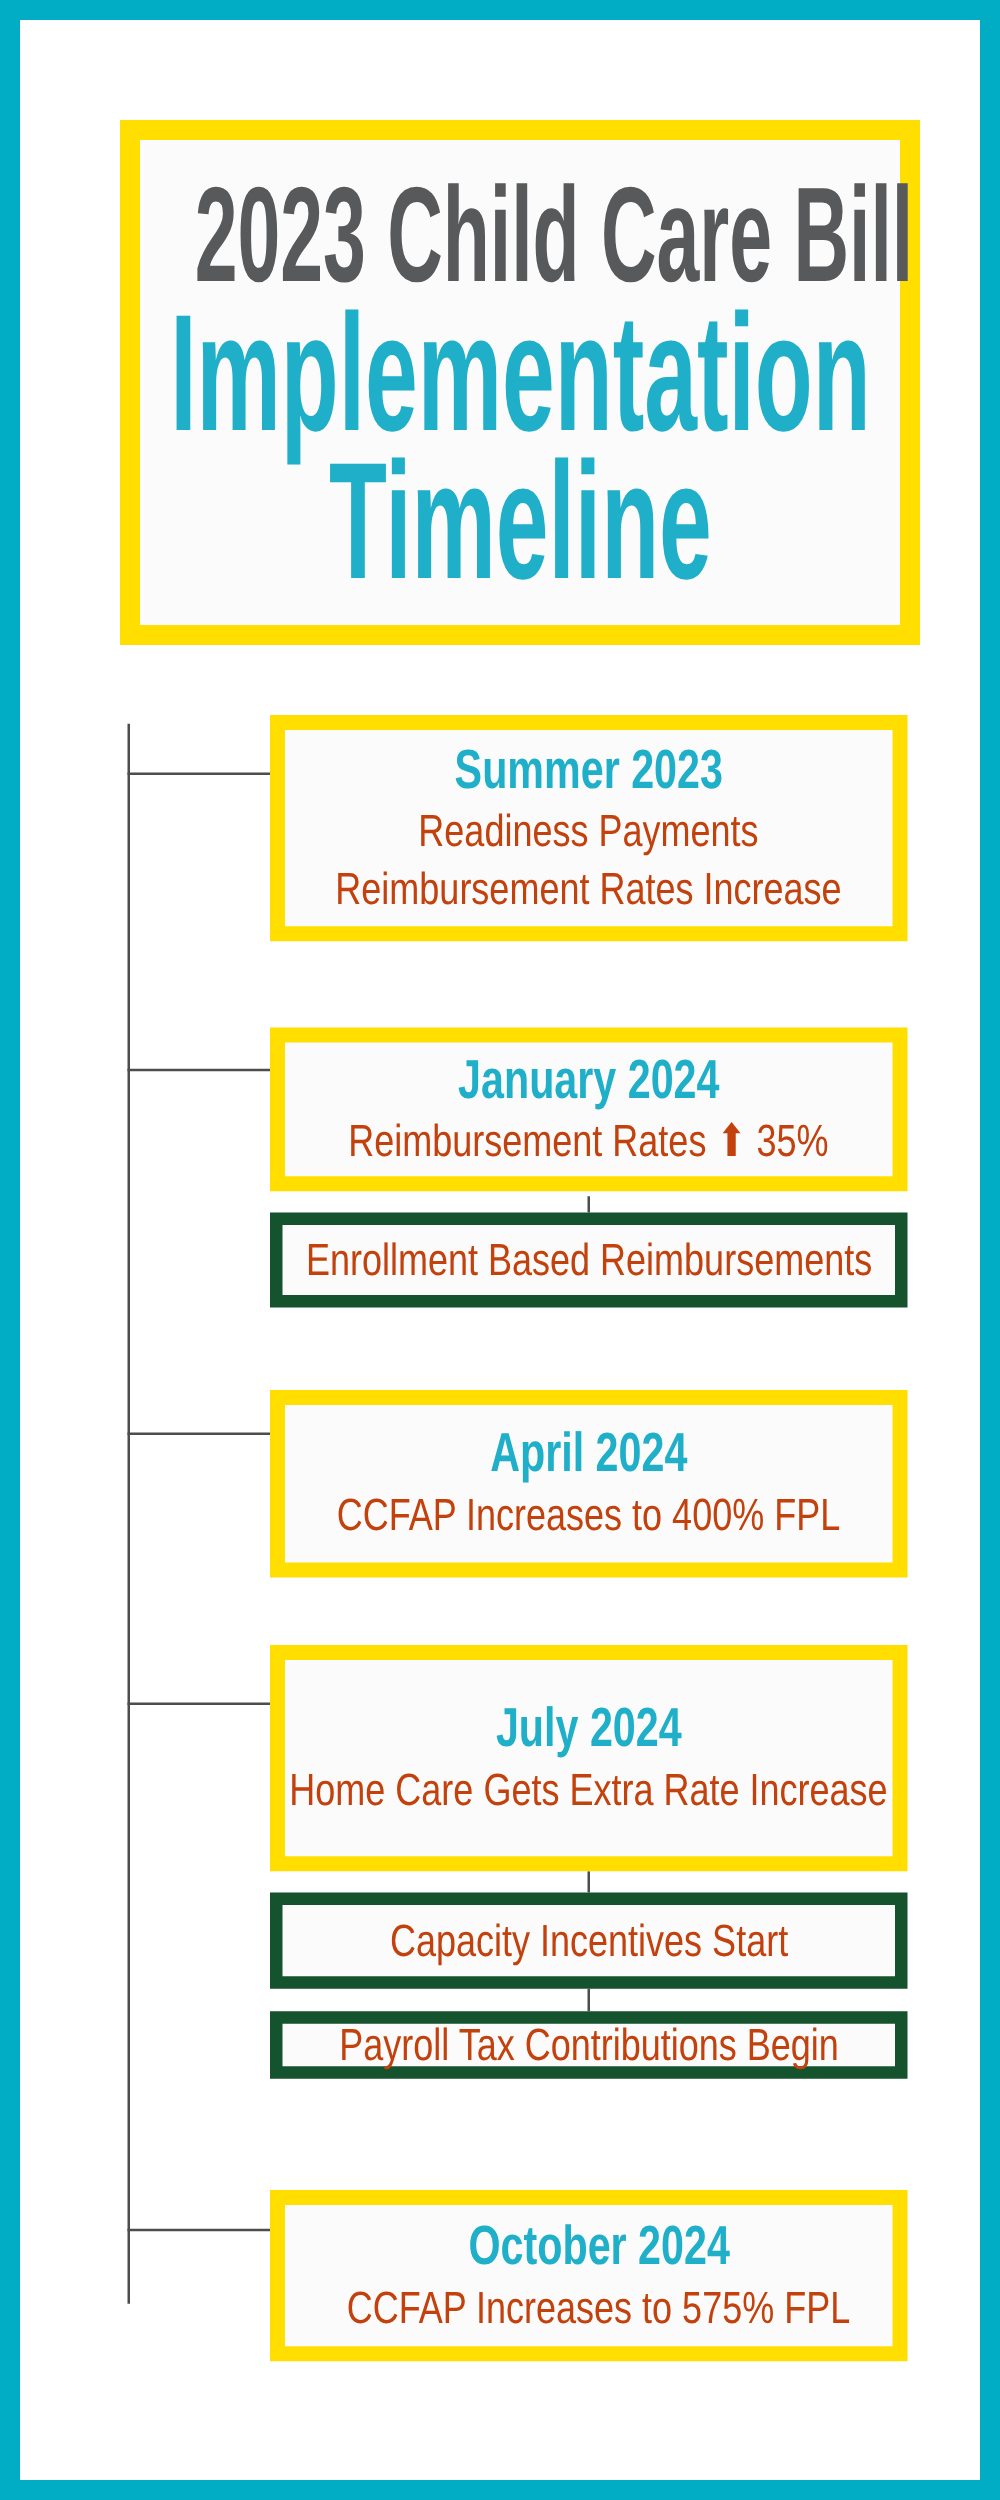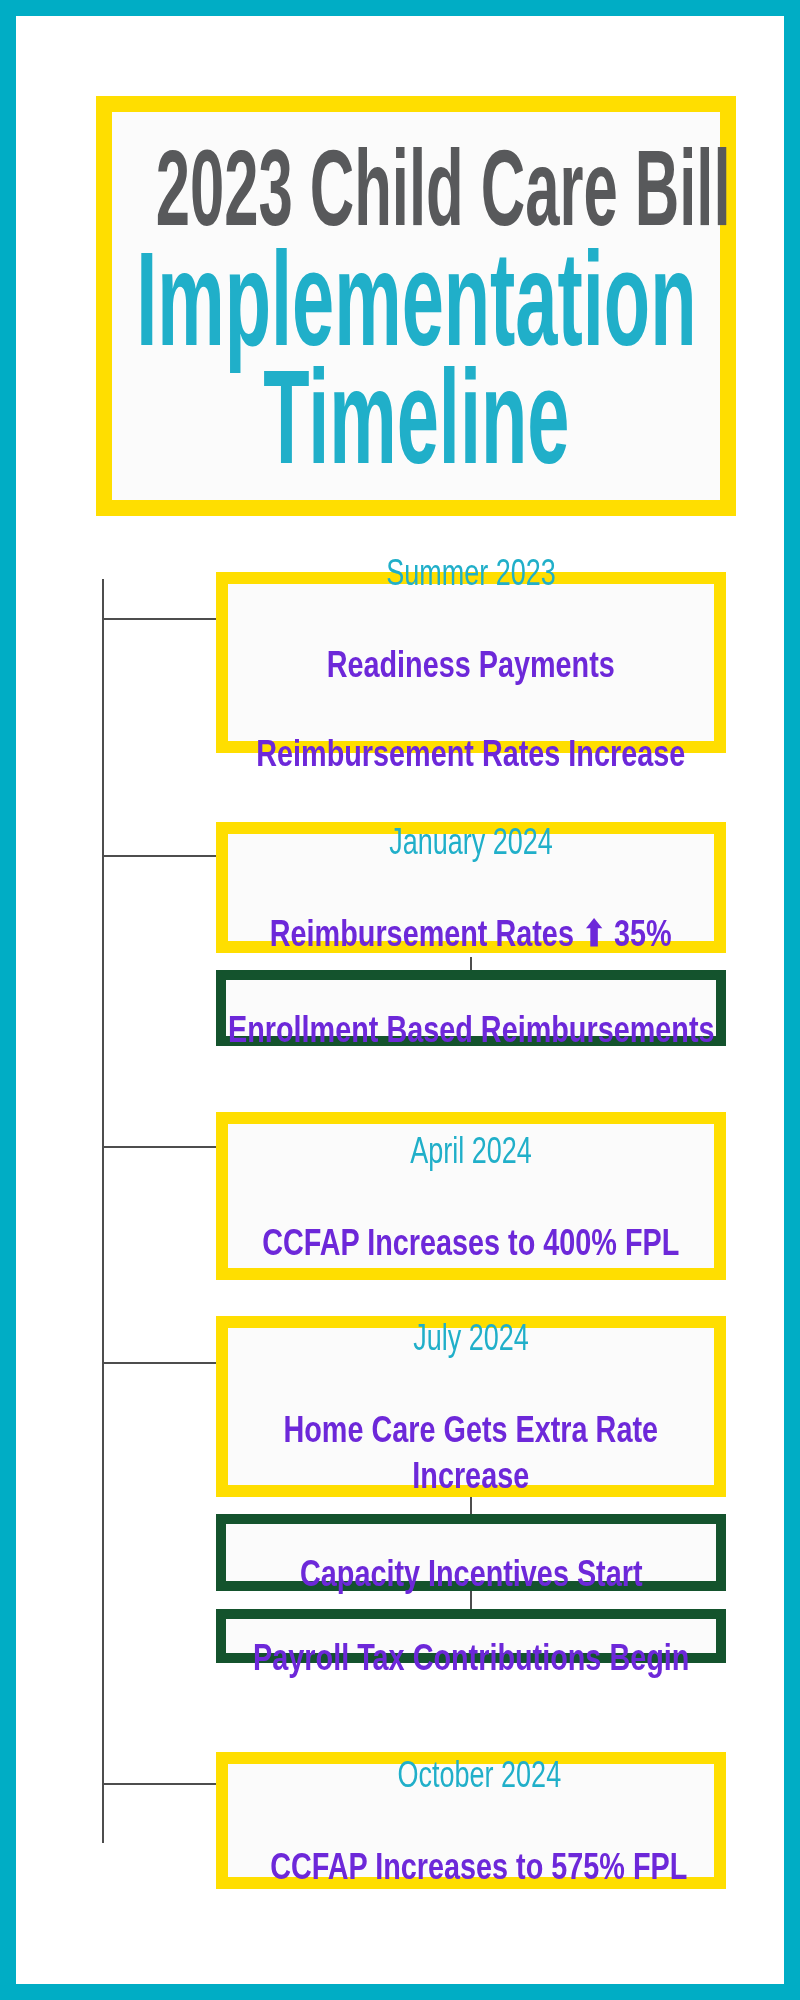--- a/index.html
+++ b/index.html
@@ -56,32 +56,32 @@
   }
   .sub-box {
     position: absolute; left: 200px; width: 510px;
     box-sizing: border-box; border: 10px solid #14532d; background: #FBFBFB;
     display: flex; flex-direction: column; justify-content: center;
     text-align: center;
   }
   .b-summer   { top: 556px;  height: 181px; }
   .b-january  { top: 806px;  height: 131px; }
   .b-enroll   { top: 954px;  height: 76px;  }
-  .b-april    { top: 1096px; height: 168px; }
+  .b-april    { top: 1096px; height: 150px; }
   .b-july     { top: 1300px; height: 181px; }
   .b-capacity { top: 1498px; height: 77px;  }
   .b-payroll  { top: 1593px; height: 54px;  }
   .b-october  { top: 1736px; height: 137px; padding-left: 16px; }
 
   .event-date {
-    color: #20AFC9; font-weight: normal; font-size: 36px; line-height: 48px;
+    color: #20AFC9; font-weight: bold; font-size: 44px; line-height: 48px;
     white-space: nowrap; margin-bottom: 2px;
   }
   .event-text {
-    color: #6d28d9; font-weight: bold; font-size: 36px; line-height: 46px; margin-top: 43px;
+    color: #c2410c; font-weight: normal; font-size: 36px; line-height: 46px;
   }
   .nowrap { white-space: nowrap; }
 </style>
 </head>
 <body>
 
 <div class="canvas">
 
   <div class="title-box">
     <div class="title-gray">

